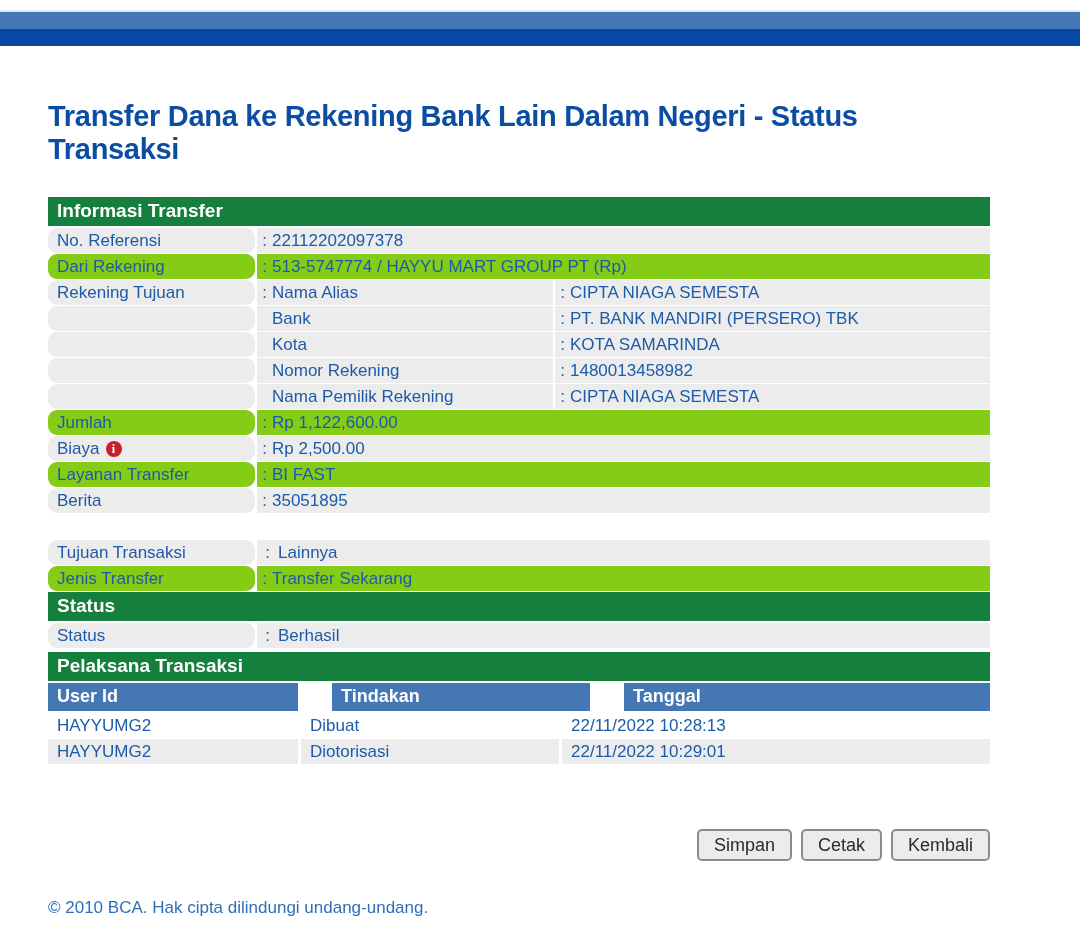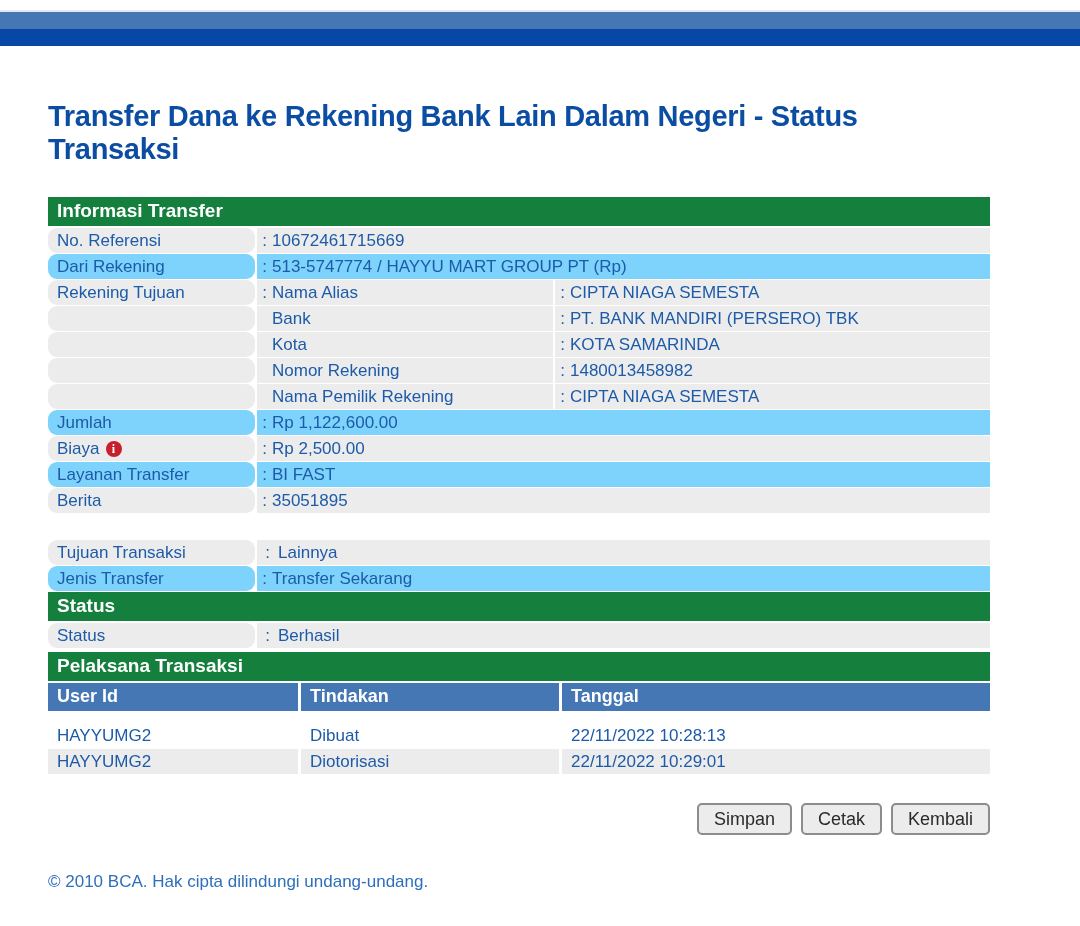--- a/index.html
+++ b/index.html
@@ -16,76 +16,76 @@
                 color:#0b4da2; letter-spacing:-0.3px; }
 
   
   .sec-header { background:#15803d; color:#ffffff; font-weight:bold; font-size:19px;
                 padding:3px 9px 4px 9px; margin-bottom:2px; min-height:29px; }
 
   
   .row { display:flex; min-height:25px; margin-bottom:1px; align-items:center;
          font-size:17px; color:#1d5ba9; }
   .row.gray .cell { background:#ececec; }
-  .row.white .cell { background:#7dd3fc; }
+  .row.white .cell { background:#84cc16; }
   .cell { min-height:25px; display:flex; align-items:center; }
   .lbl  { width:207px; margin-right:2px; padding-left:9px; flex-shrink:0;border-radius:9px; }
   .mid  { width:296px; margin-right:2px; flex-shrink:0; }
   .rest { flex:1; }
   .colon { width:15px; text-align:center; flex-shrink:0; }
   .colon.hidden { visibility:hidden; }
   .wide-colon { width:21px; }
 
   .spacer { height:26px; }
   .gap3 { height:3px; }
 
   
   .info-icon { display:inline-block; width:16px; height:16px; margin-left:6px;
                background:#c5202c; color:#ffffff; border-radius:50%;
                font-size:12px; line-height:16px; font-weight:bold; text-align:center;
                font-family:"Liberation Serif", serif; cursor:pointer; }
 
   
-  .ptable-head { display:flex; margin-bottom:12px; }
+  .ptable-head { display:flex; margin-bottom:2px;gap:31px; }
   .ptable-head .pcell { background:#4577b4; color:#fff; font-weight:bold; font-size:18px;
                         padding:3px 9px 4px 9px; min-height:28px; }
   .prow { display:flex; margin-bottom:1px; font-size:17px; color:#1d5ba9; }
   .prow .pcell { min-height:25px; display:flex; align-items:center; padding-left:9px; }
   .prow.gray .pcell { background:#ececec; }
   .prow.white .pcell { background:#ffffff; }
   .pcol1 { width:250px; margin-right:3px; flex-shrink:0; }
   .pcol2 { width:258px; margin-right:3px; flex-shrink:0; }
   .pcol3 { flex:1; }
 
   
   .btn-row { display:flex; justify-content:flex-end; gap:9px; margin-top:29px; }
   .btn { background:#ececec; border:2px solid #8c8c8c; border-radius:5px;
          font-size:18px; color:#2a2a2a; padding:3px 15px; min-height:32px;
-         font-family:"Liberation Sans", sans-serif; cursor:pointer; }
+         font-family:"Liberation Sans", sans-serif; cursor:pointer;margin-top:36px; }
 
   .footer { margin-top:37px; font-size:17px; color:#2e6fba; }
 </style>
 </head>
 <body>
 
 <div class="topbar-pale"></div>
 <div class="topbar-light"></div>
 <div class="topbar-dark"></div>
 
 <div class="content">
 
   <h1 class="page-title">Transfer Dana ke Rekening Bank Lain Dalam Negeri - Status Transaksi</h1>
 
   <div class="sec-header">Informasi Transfer</div>
 
   <div class="row gray">
     <div class="cell lbl">No. Referensi</div>
     <div class="cell rest">
       <span class="colon">:</span>
-      <span>10672461715669</span>
+      <span>22112202097378</span>
     </div>
   </div>
 
   <div class="row white">
     <div class="cell lbl">Dari Rekening</div>
     <div class="cell rest">
       <span class="colon">:</span>
       <span>513-5747774 / HAYYU MART GROUP PT  (Rp)</span>
     </div>
   </div>

